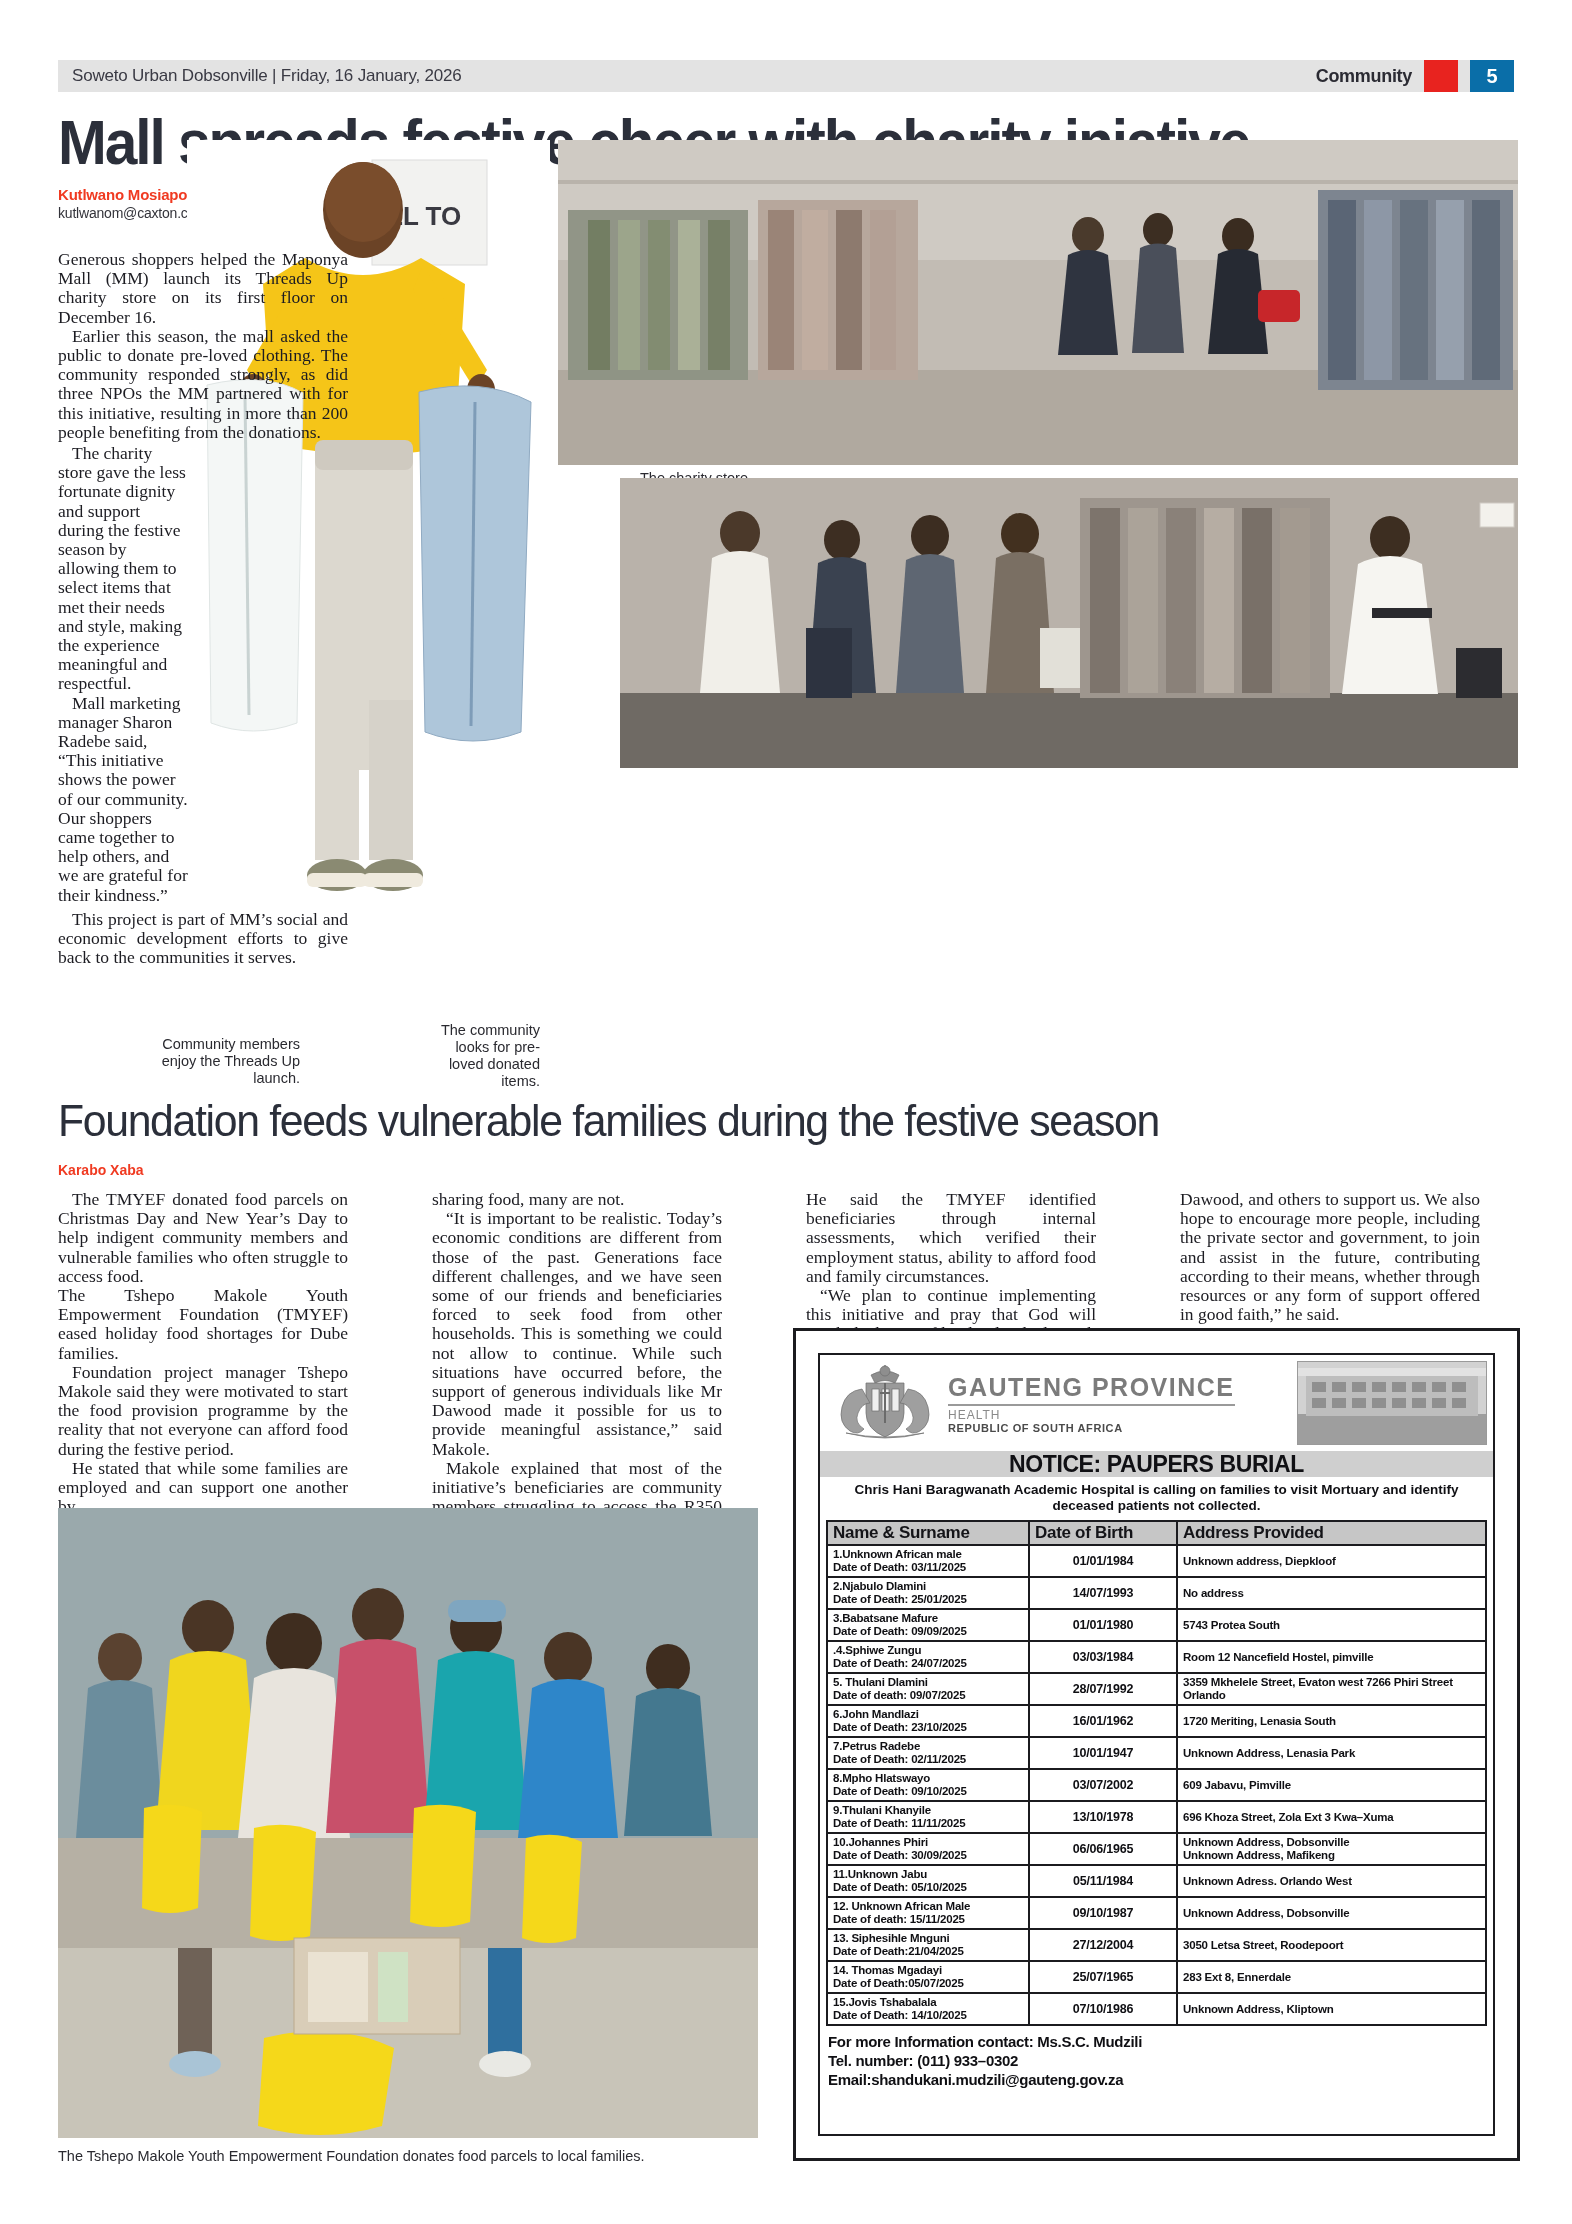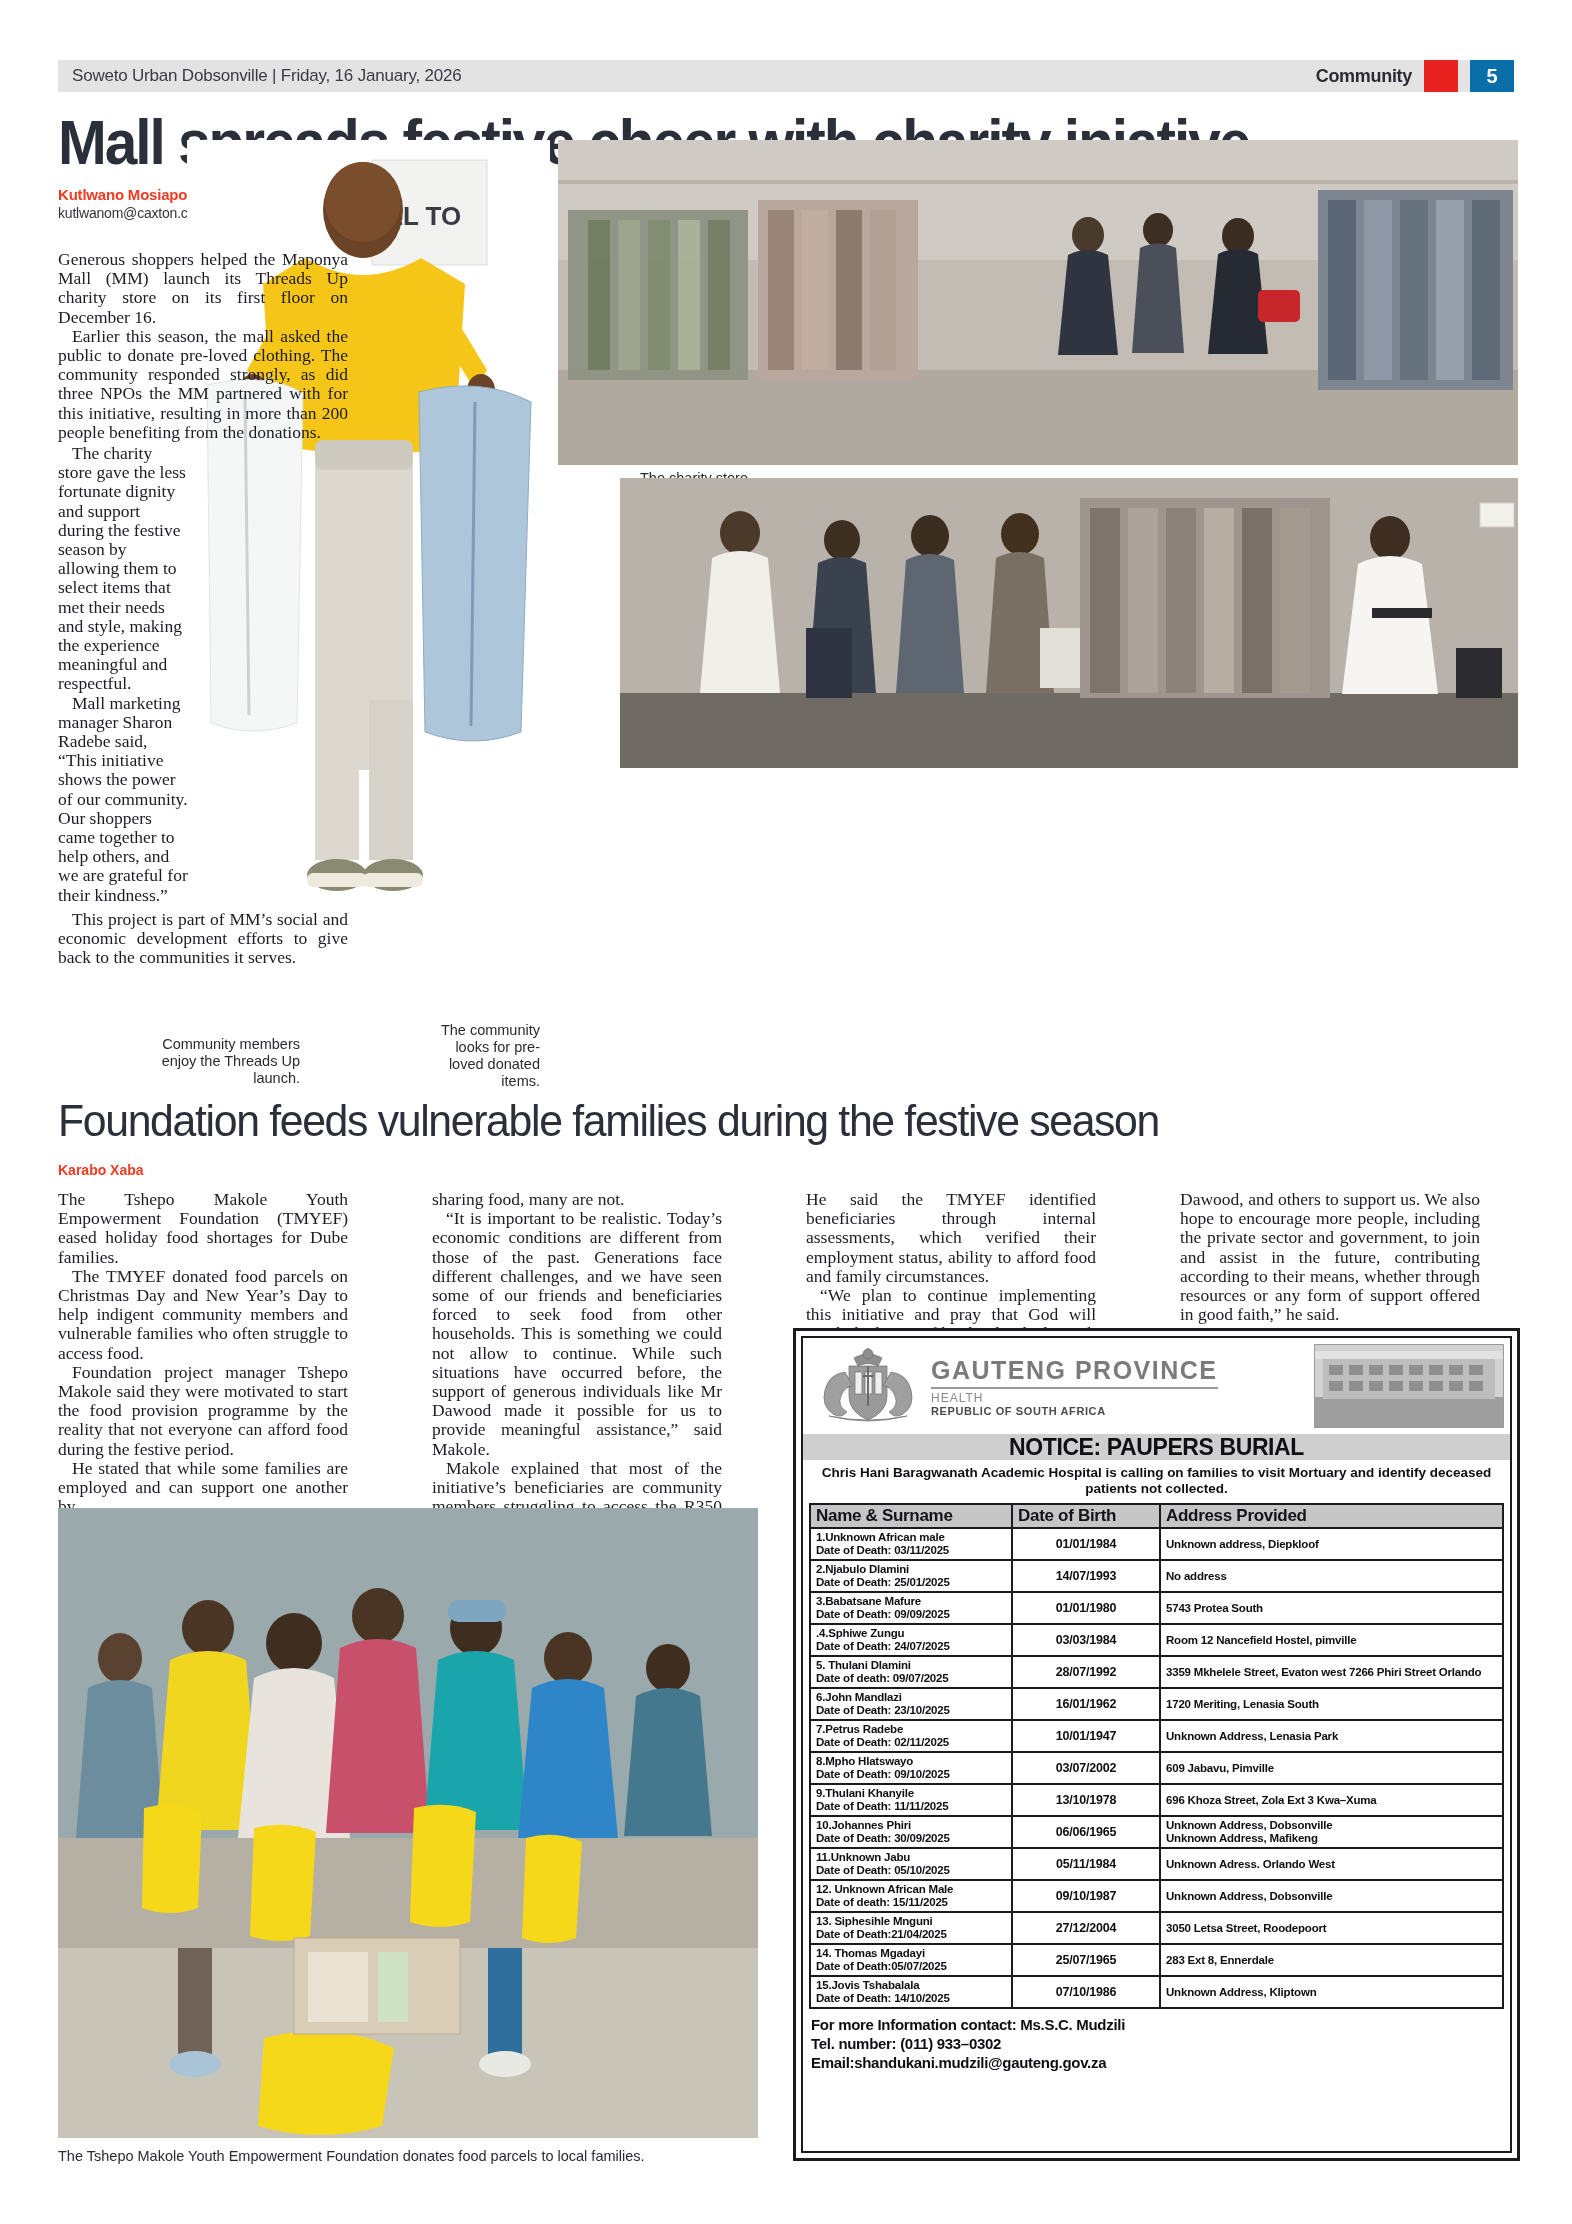--- a/index.html
+++ b/index.html
@@ -149,21 +149,21 @@
   }
   .cap-bottom {
     position:absolute; left:58px; top:2148px; width:700px;
     font-family:"Liberation Sans", sans-serif;
     font-size:14.5px; color:#2a2a30;
   }
 
   
   .notice {
     position:absolute; left:793px; top:1328px; width:727px; height:833px;
-    border:3px solid #1b1b1f; background:#ffffff; padding:5px;
+    border:3px solid #1b1b1f; background:#ffffff; padding:22px;
   }
   .notice-inner { border:2px solid #1b1b1f; width:100%; height:100%; padding:0; }
 
   .notice-top { display:flex; align-items:center; height:96px; padding:4px 6px; }
   .crest { width:118px; height:88px; position:relative; flex:0 0 118px; }
   .crest svg { width:118px; height:88px; }
   .gp-text { margin-left:4px; }
   .gp-1 {
     font-family:"Liberation Sans", sans-serif; font-weight:bold;
     font-size:25px; letter-spacing:1.5px; color:#7b7b7b;
@@ -362,22 +362,22 @@
     <p class="bp">Mall marketing manager Sharon Radebe said, “This initiative shows the power of our community. Our shoppers came together to help others, and we are grateful for their kindness.”</p>
   </div>
   <div class="a1-col1c">
     <p class="bp">This project is part of MM’s social and economic development efforts to give back to the communities it serves.</p>
   </div>
 
   <div class="headline2">Foundation feeds vulnerable families during the festive season</div>
   <div class="byline2">Karabo Xaba</div>
 
   <div class="a2col a2c1">
+    <p class="bp">The TMYEF donated food parcels on Christmas Day and New Year’s Day to help indigent community members and vulnerable families who often struggle to access food.</p>
     <p class="bp first">The Tshepo Makole Youth Empowerment Foundation (TMYEF) eased holiday food shortages for Dube families.</p>
-    <p class="bp">The TMYEF donated food parcels on Christmas Day and New Year’s Day to help indigent community members and vulnerable families who often struggle to access food.</p>
     <p class="bp">Foundation project manager Tshepo Makole said they were motivated to start the food provision programme by the reality that not everyone can afford food during the festive period.</p>
     <p class="bp">He stated that while some families are employed and can support one another by</p>
   </div>
   <div class="a2col a2c2">
     <p class="bp first">sharing food, many are not.</p>
     <p class="bp">“It is important to be realistic. Today’s economic conditions are different from those of the past. Generations face different challenges, and we have seen some of our friends and beneficiaries forced to seek food from other households. This is something we could not allow to continue. While such situations have occurred before, the support of generous individuals like Mr Dawood made it possible for us to provide meaningful assistance,” said Makole.</p>
     <p class="bp">Makole explained that most of the initiative’s beneficiaries are community members struggling to access the R350 social relief grant and those depending on handouts for survival.</p>
   </div>
   <div class="a2col a2c3">
     <p class="bp first">He said the TMYEF identified beneficiaries through internal assessments, which verified their employment status, ability to afford food and family circumstances.</p>

